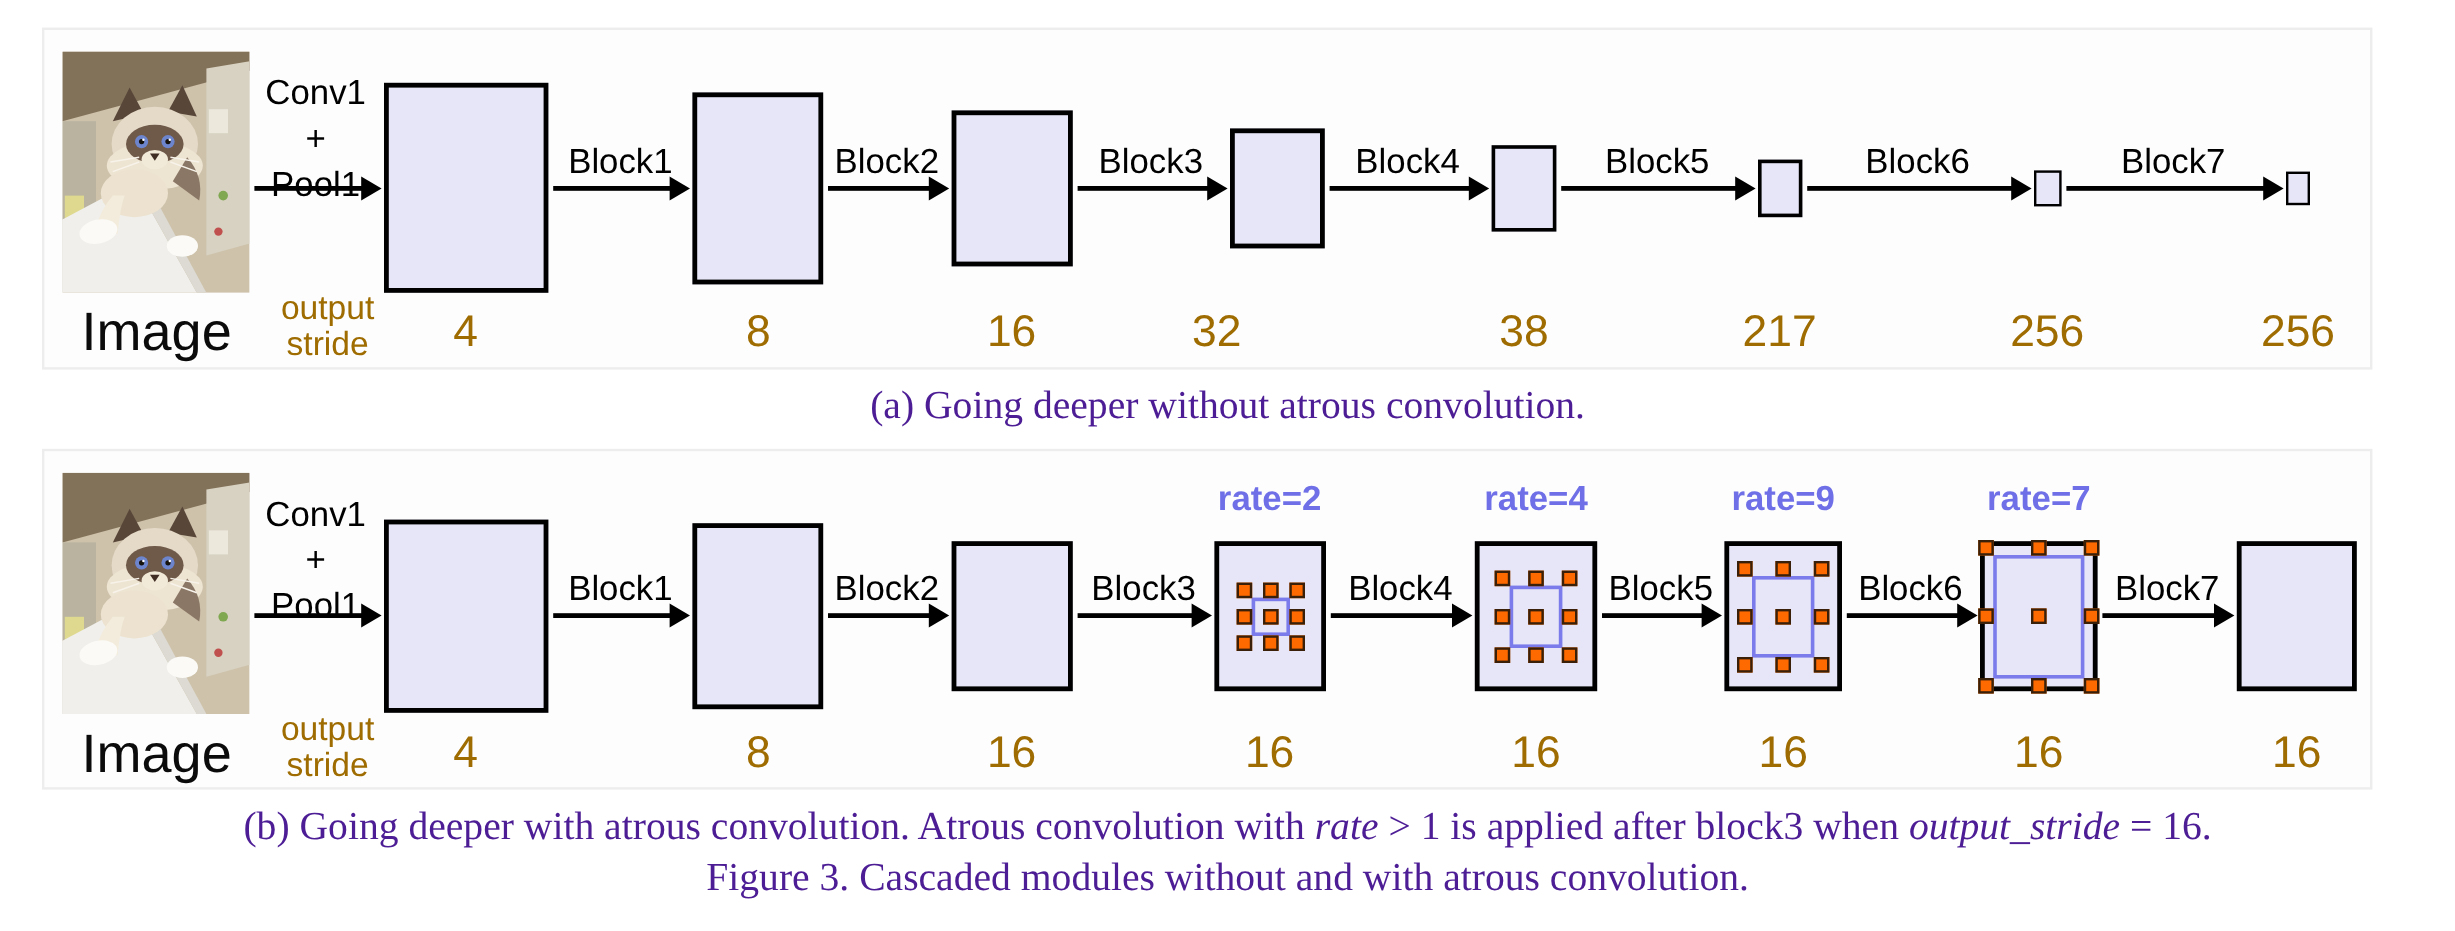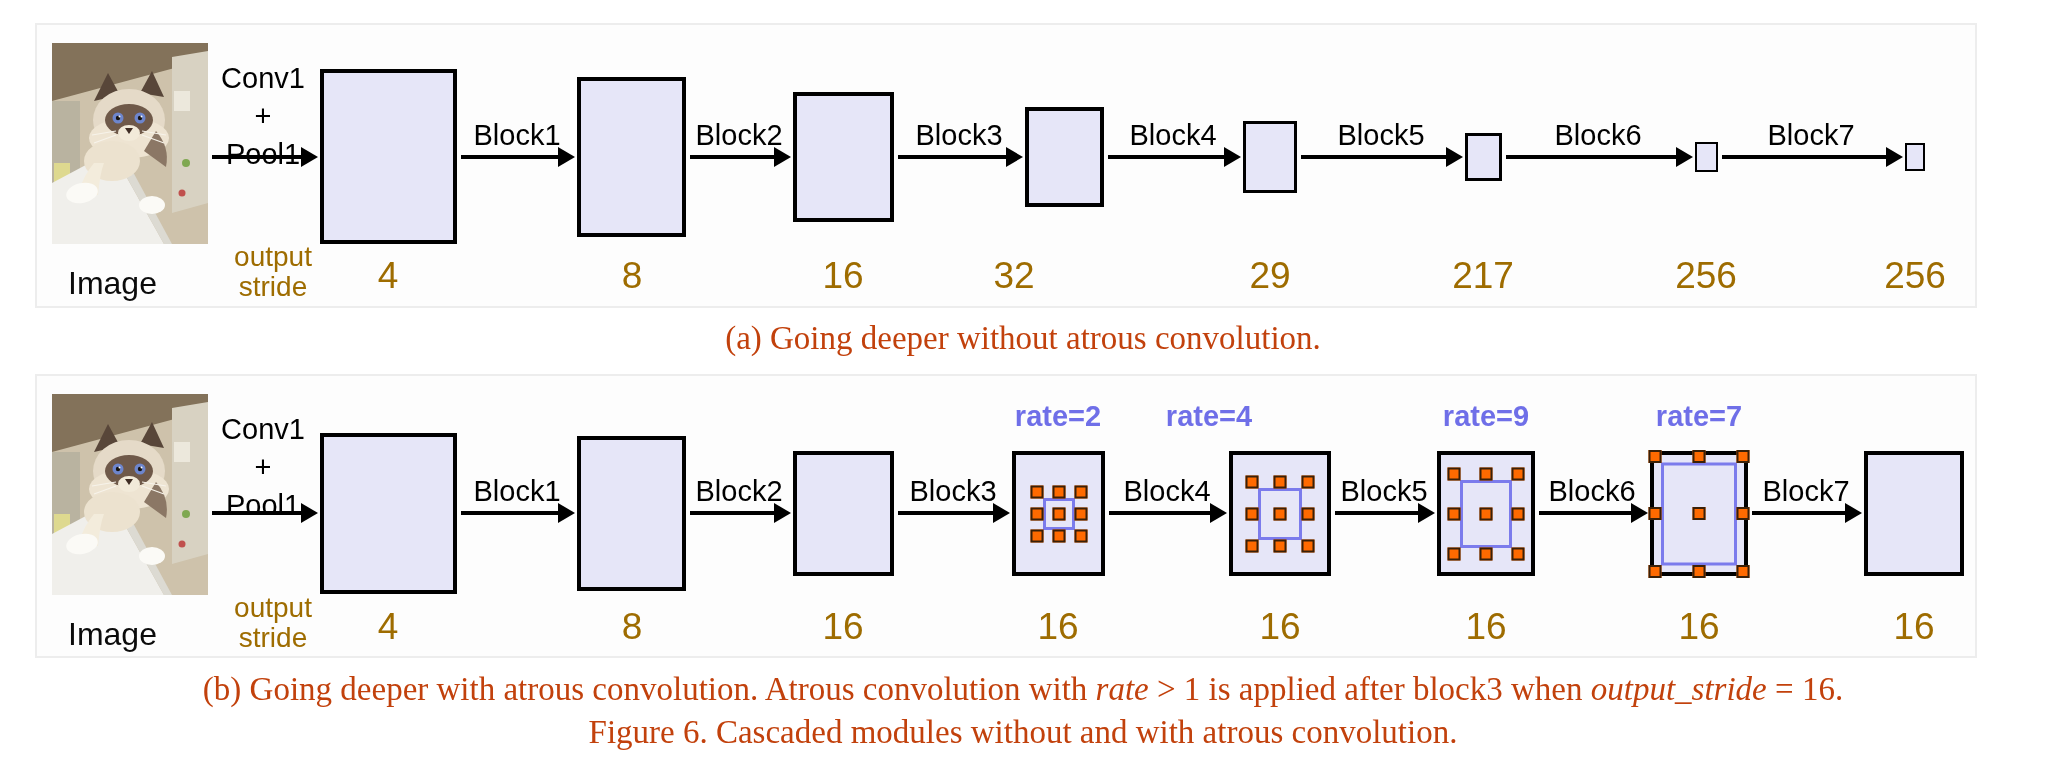--- a/index.html
+++ b/index.html
@@ -3,42 +3,42 @@
 <meta charset="utf-8">
 <style>
   html,body{margin:0;padding:0;background:#ffffff;}
   body{position:relative;width:2046px;height:776px;font-family:"Liberation Sans",sans-serif;overflow:hidden;}
 
   .panel{position:absolute;left:35px;width:1942px;background:#fdfdfd;border:2px solid #ededed;box-sizing:border-box;}
   #panelA{top:23px;height:285px;}
   #panelB{top:374px;height:284px;}
 
   .cat{position:absolute;left:15px;top:18px;width:156px;height:201px;display:block;}
-  .img-label{position:absolute;left:31px;top:240px;font-size:32px;color:#0b0b0b;letter-spacing:0;}
+  .img-label{position:absolute;left:31px;top:226px;font-size:45px;color:#0b0b0b;letter-spacing:0;}
 
   .stem-text{position:absolute;left:169px;top:34px;width:114px;text-align:center;font-size:29px;line-height:38px;color:#000;}
   .os-label{position:absolute;left:236px;top:217px;transform:translateX(-50%);text-align:center;font-size:28px;line-height:30px;color:#9e6c00;}
 
   .blk{position:absolute;background:#e6e6f8;border:4px solid #000;box-sizing:border-box;}
   .blk.b-sm{border-width:3px;}
   .blk.b-xs{border-width:2px;}
 
   .arrow{position:absolute;height:4px;background:#000;}
   .arrow::after{content:"";position:absolute;right:-16px;top:-8px;width:0;height:0;
     border-left:17px solid #000;border-top:10px solid transparent;border-bottom:10px solid transparent;}
 
   .blab{position:absolute;transform:translateX(-50%);font-size:29px;color:#000;white-space:nowrap;}
   .stride{position:absolute;transform:translateX(-50%);font-size:37px;color:#9e6c00;white-space:nowrap;}
   .rate{position:absolute;transform:translateX(-50%);font-size:29px;font-weight:bold;color:#6f6fe8;white-space:nowrap;}
 
   .atr{position:absolute;left:50%;top:50%;transform:translate(-50%,-50%);}
   .ring{position:absolute;left:6px;top:6px;right:6px;bottom:6px;border:3px solid #7b7bec;}
   .d{position:absolute;width:13px;height:13px;background:#ff6a00;border:2px solid #3a2008;box-sizing:border-box;transform:translate(-50%,-50%);}
 
-  .cap{position:absolute;left:0;width:2046px;text-align:center;font-family:"Liberation Serif",serif;font-size:33px;color:#c2410c;white-space:nowrap;}
+  .cap{position:absolute;left:0;width:2046px;text-align:center;font-family:"Liberation Serif",serif;font-size:33px;color:#4c1d95;white-space:nowrap;}
   #capA{top:320px;} #capB{top:671px;} #capFig{top:714px;}
   .it{font-style:italic;}
 </style>
 </head>
 <body>
 
 <div class="panel" id="panelA">
 
   <svg class="cat" viewBox="0 0 156 201" aria-hidden="true">
     <rect width="156" height="201" fill="#cec2ab"></rect>
@@ -106,21 +106,21 @@
   <div class="blk b-xs" style="left:1868px;top:118px;width:20px;height:28px"></div>
 
   <div class="os-label">
     <div>output</div>
     <div>stride</div>
   </div>
   <div class="stride" style="left:351px;top:230px">4</div>
   <div class="stride" style="left:595px;top:230px">8</div>
   <div class="stride" style="left:806px;top:230px">16</div>
   <div class="stride" style="left:977px;top:230px">32</div>
-  <div class="stride" style="left:1233px;top:230px">29</div>
+  <div class="stride" style="left:1233px;top:230px">38</div>
   <div class="stride" style="left:1446px;top:230px">217</div>
   <div class="stride" style="left:1669px;top:230px">256</div>
   <div class="stride" style="left:1878px;top:230px">256</div>
 </div>
 
 <div class="cap" id="capA">(a) Going deeper without atrous convolution.</div>
 
 <div class="panel" id="panelB">
 
   <svg class="cat" viewBox="0 0 156 201" aria-hidden="true">
@@ -156,21 +156,21 @@
   </svg>
   <div class="img-label">Image</div>
 
   <div class="stem-text">
     <div>Conv1</div>
     <div>+</div>
     <div>Pool1</div>
   </div>
 
   <div class="rate" style="left:1021px;top:24px">rate=2</div>
-  <div class="rate" style="left:1172px;top:24px">rate=4</div>
+  <div class="rate" style="left:1243px;top:24px">rate=4</div>
   <div class="rate" style="left:1449px;top:24px">rate=9</div>
   <div class="rate" style="left:1662px;top:24px">rate=7</div>
 
   <div class="arrow" style="left:175px;top:135px;width:90px"></div>
   <div class="arrow" style="left:424px;top:135px;width:98px"></div>
   <div class="arrow" style="left:653px;top:135px;width:85px"></div>
   <div class="arrow" style="left:861px;top:135px;width:96px"></div>
   <div class="arrow" style="left:1072px;top:135px;width:102px"></div>
   <div class="arrow" style="left:1298px;top:135px;width:84px"></div>
   <div class="arrow" style="left:1502px;top:135px;width:93px"></div>
@@ -260,13 +260,13 @@
   <div class="stride" style="left:1021px;top:230px">16</div>
   <div class="stride" style="left:1243px;top:230px">16</div>
   <div class="stride" style="left:1449px;top:230px">16</div>
   <div class="stride" style="left:1662px;top:230px">16</div>
   <div class="stride" style="left:1877px;top:230px">16</div>
 </div>
 
 <div class="cap" id="capB">
   <span>(b) Going deeper with atrous convolution. Atrous convolution with </span><span class="it">rate</span><span> &gt; 1 is applied after block3 when </span><span class="it">output_stride</span><span> = 16.</span>
 </div>
-<div class="cap" id="capFig">Figure 6. Cascaded modules without and with atrous convolution.</div>
+<div class="cap" id="capFig">Figure 3. Cascaded modules without and with atrous convolution.</div>
 
 </body></html>

